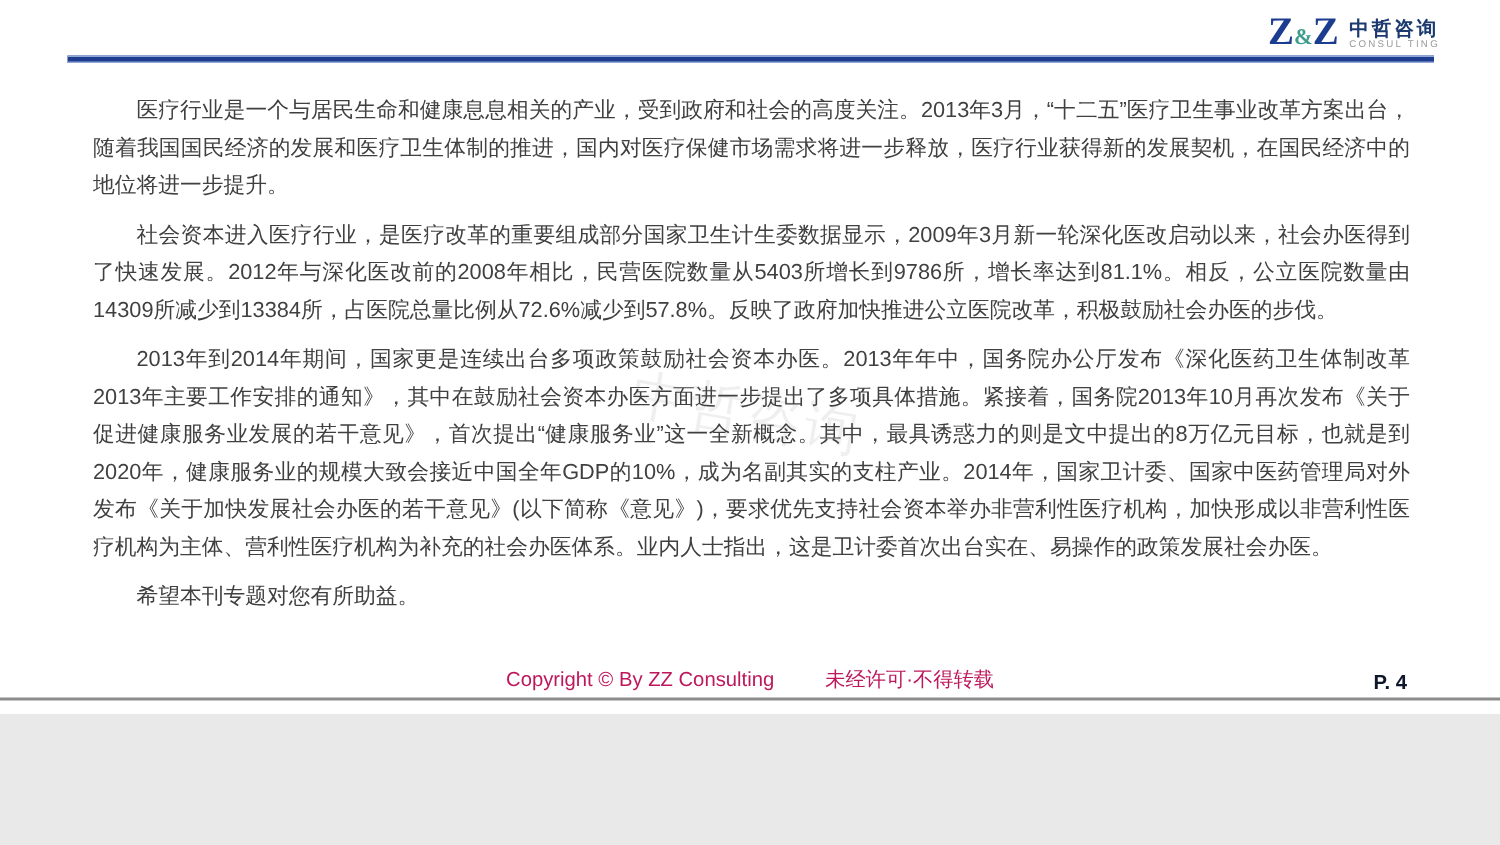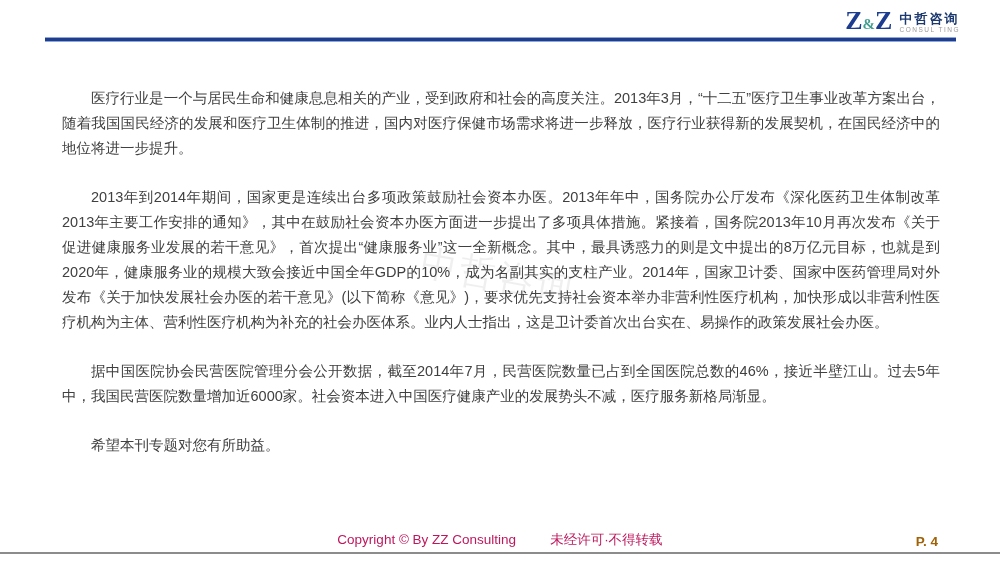--- a/index.html
+++ b/index.html
@@ -1,20 +1,20 @@
 <!DOCTYPE html>
 <html><head>
 <meta charset="utf-8">
 <style>
   * { margin: 0; padding: 0; box-sizing: border-box; }
   html, body { background: #e9e9e9; }
   .page {
     position: relative;
     width: 1000px;
-    height: 563px;
+    height: 476px;
     background: #ffffff;
     overflow: hidden;
     font-family: "Liberation Sans", "DejaVu Sans", sans-serif;
   }
   
   .logo {
     position: absolute;
     top: 8px;
     right: 40px;
     display: flex;
@@ -78,21 +78,20 @@
     left: 62px;
     right: 60px;
   }
   .doc-body p {
     font-size: 14.5px;
     line-height: 25px;
     color: #404040;
     text-align: justify;
     text-indent: 2em;
     margin-bottom: 8px;
-    margin-top: 24px;
   }
   
   .footer {
     position: absolute;
     left: 0;
     right: 0;
     bottom: 9px;
     border-bottom: 2px solid #8c8c8c;
     padding-bottom: 2px;
     height: 22px;
@@ -107,21 +106,21 @@
     color: #be185d;
     white-space: nowrap;
   }
   .footer-notice { margin-left: 34px; }
   .footer-page {
     position: absolute;
     right: 62px;
     bottom: 3px;
     font-size: 13.5px;
     font-weight: bold;
-    color: #a16207;
+    color: #0f172a;
   }
 </style>
 </head>
 <body>
 
 <div class="page">
 
   <div class="logo">
     <div class="logo-mark"><span>Z</span><span class="amp">&amp;</span><span>Z</span></div>
     <div class="logo-names">
@@ -129,22 +128,22 @@
       <div class="logo-en">CONSUL TING</div>
     </div>
   </div>
 
   <div class="top-rule"></div>
 
   <div class="watermark">中哲咨询</div>
 
   <div class="doc-body">
     <p>医疗行业是一个与居民生命和健康息息相关的产业，受到政府和社会的高度关注。2013年3月，“十二五”医疗卫生事业改革方案出台，随着我国国民经济的发展和医疗卫生体制的推进，国内对医疗保健市场需求将进一步释放，医疗行业获得新的发展契机，在国民经济中的地位将进一步提升。</p>
+    <p>社会资本进入医疗行业，是医疗改革的重要组成部分国家卫生计生委数据显示，2009年3月新一轮深化医改启动以来，社会办医得到了快速发展。2012年与深化医改前的2008年相比，民营医院数量从5403所增长到9786所，增长率达到81.1%。相反，公立医院数量由14309所减少到13384所，占医院总量比例从72.6%减少到57.8%。反映了政府加快推进公立医院改革，积极鼓励社会办医的步伐。</p>
     <p>2013年到2014年期间，国家更是连续出台多项政策鼓励社会资本办医。2013年年中，国务院办公厅发布《深化医药卫生体制改革2013年主要工作安排的通知》，其中在鼓励社会资本办医方面进一步提出了多项具体措施。紧接着，国务院2013年10月再次发布《关于促进健康服务业发展的若干意见》，首次提出“健康服务业”这一全新概念。其中，最具诱惑力的则是文中提出的8万亿元目标，也就是到2020年，健康服务业的规模大致会接近中国全年GDP的10%，成为名副其实的支柱产业。2014年，国家卫计委、国家中医药管理局对外发布《关于加快发展社会办医的若干意见》(以下简称《意见》)，要求优先支持社会资本举办非营利性医疗机构，加快形成以非营利性医疗机构为主体、营利性医疗机构为补充的社会办医体系。业内人士指出，这是卫计委首次出台实在、易操作的政策发展社会办医。</p>
-    <p>据中国医院协会民营医院管理分会公开数据，截至2014年7月，民营医院数量已占到全国医院总数的46%，接近半壁江山。过去5年中，我国民营医院数量增加近6000家。社会资本进入中国医疗健康产业的发展势头不减，医疗服务新格局渐显。</p>
     <p>希望本刊专题对您有所助益。</p>
   </div>
 
   <div class="footer">
     <div class="footer-center">
       <span>Copyright © By  ZZ Consulting</span><span class="footer-notice">未经许可·不得转载</span>
     </div>
     <span class="footer-page">P. 4</span>
   </div>
 

